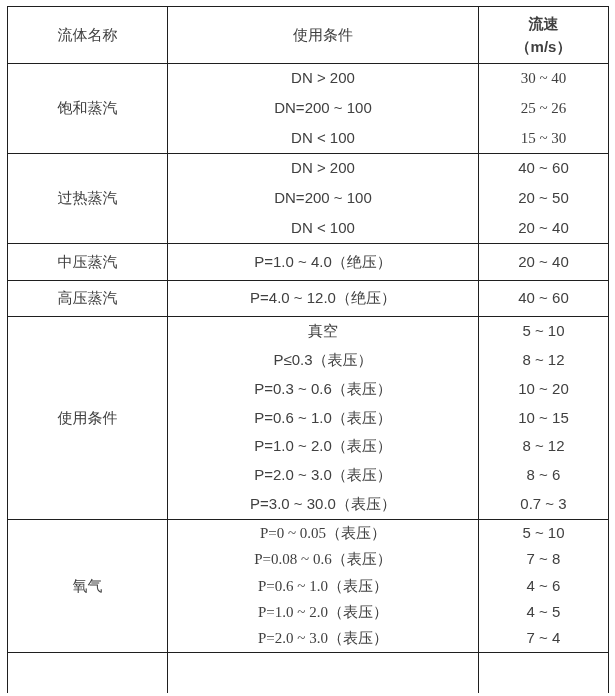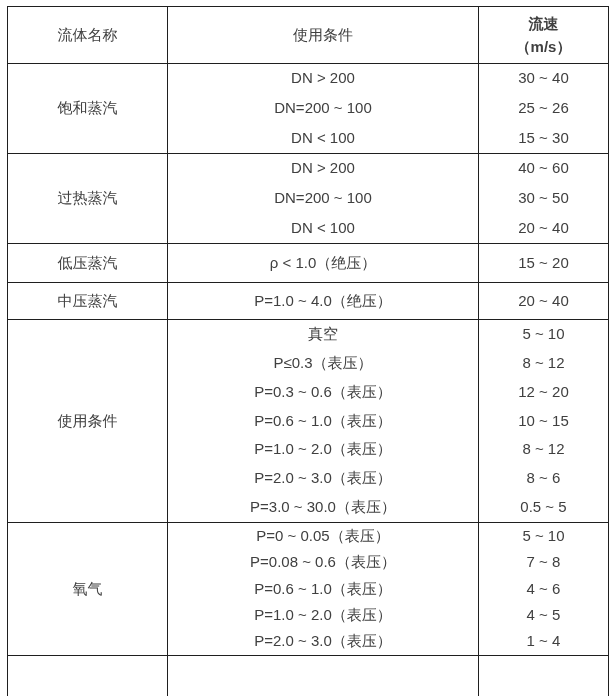--- a/index.html
+++ b/index.html
@@ -76,114 +76,114 @@
 
   <tr>
         <td style="height: 89px; font-family: Liberation Serif, serif;">饱和蒸汽</td>
         <td style="height: 89px;">
           <div class="cell-lines">
             <div>DN &gt; 200</div>
             <div>DN=200 ~ 100</div>
             <div>DN &lt; 100</div>
           </div>
         </td>
-        <td style="height: 89px;">
+        <td style="height: 89px; font-family: Liberation Serif, serif;">
           <div class="cell-lines">
             <div>30 ~ 40</div>
             <div>25 ~ 26</div>
             <div>15 ~ 30</div>
           </div>
         </td>
       </tr>
       <tr>
         <td style="height: 89px;">过热蒸汽</td>
         <td style="height: 89px;">
           <div class="cell-lines">
             <div>DN &gt; 200</div>
             <div>DN=200 ~ 100</div>
             <div>DN &lt; 100</div>
           </div>
         </td>
         <td style="height: 89px;">
           <div class="cell-lines">
             <div>40 ~ 60</div>
-            <div>30 ~ 50</div>
+            <div>20 ~ 50</div>
             <div>20 ~ 40</div>
-          </div>
-        </td>
-      </tr>
-      <tr>
-        <td style="height: 38px;">低压蒸汽</td>
-        <td style="height: 38px;">
-          <div class="cell-lines">
-            <div>ρ &lt; 1.0（绝压）</div>
-          </div>
-        </td>
-        <td style="height: 38px;">
-          <div class="cell-lines">
-            <div>15 ~ 20</div>
           </div>
         </td>
       </tr>
       <tr>
         <td style="height: 36px;">中压蒸汽</td>
         <td style="height: 36px;">
           <div class="cell-lines">
             <div>P=1.0 ~ 4.0（绝压）</div>
           </div>
         </td>
         <td style="height: 36px;">
           <div class="cell-lines">
             <div>20 ~ 40</div>
+          </div>
+        </td>
+      </tr>
+      <tr>
+        <td style="height: 35px;">高压蒸汽</td>
+        <td style="height: 35px;">
+          <div class="cell-lines">
+            <div>P=4.0 ~ 12.0（绝压）</div>
+          </div>
+        </td>
+        <td style="height: 35px;">
+          <div class="cell-lines">
+            <div>40 ~ 60</div>
           </div>
         </td>
       </tr>
       <tr>
         <td style="height: 202px;">使用条件</td>
         <td style="height: 202px;">
           <div class="cell-lines">
             <div>真空</div>
             <div>P≤0.3（表压）</div>
             <div>P=0.3 ~ 0.6（表压）</div>
             <div>P=0.6 ~ 1.0（表压）</div>
             <div>P=1.0 ~ 2.0（表压）</div>
             <div>P=2.0 ~ 3.0（表压）</div>
             <div>P=3.0 ~ 30.0（表压）</div>
           </div>
         </td>
         <td style="height: 202px;">
           <div class="cell-lines">
             <div>5 ~ 10</div>
             <div>8 ~ 12</div>
-            <div>12 ~ 20</div>
+            <div>10 ~ 20</div>
             <div>10 ~ 15</div>
             <div>8 ~ 12</div>
             <div>8 ~ 6</div>
-            <div>0.5 ~ 5</div>
+            <div>0.7 ~ 3</div>
           </div>
         </td>
       </tr>
       <tr>
         <td style="height: 132px; text-align: center;">氧气</td>
-        <td style="height: 132px;">
+        <td style="height: 132px; font-family: Liberation Serif, serif;">
           <div class="cell-lines">
             <div>P=0 ~ 0.05（表压）</div>
             <div>P=0.08 ~ 0.6（表压）</div>
             <div>P=0.6 ~ 1.0（表压）</div>
             <div>P=1.0 ~ 2.0（表压）</div>
             <div>P=2.0 ~ 3.0（表压）</div>
           </div>
         </td>
         <td style="height: 132px;">
           <div class="cell-lines">
             <div>5 ~ 10</div>
             <div>7 ~ 8</div>
             <div>4 ~ 6</div>
             <div>4 ~ 5</div>
-            <div>1 ~ 4</div>
+            <div>7 ~ 4</div>
           </div>
         </td>
       </tr>
     </tbody>
   <tbody class="clipped">
     <tr>
       <td></td>
       <td></td>
       <td></td>
     </tr>

